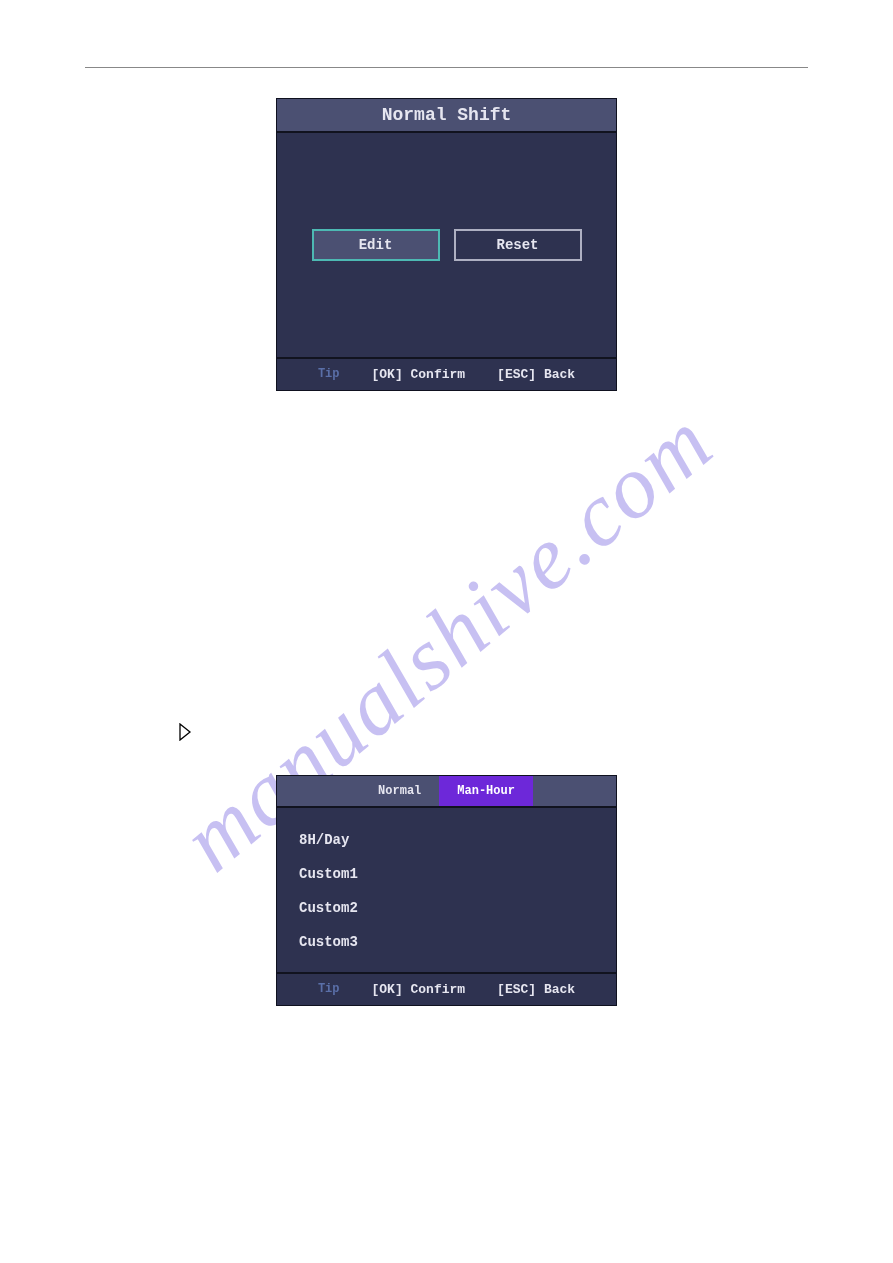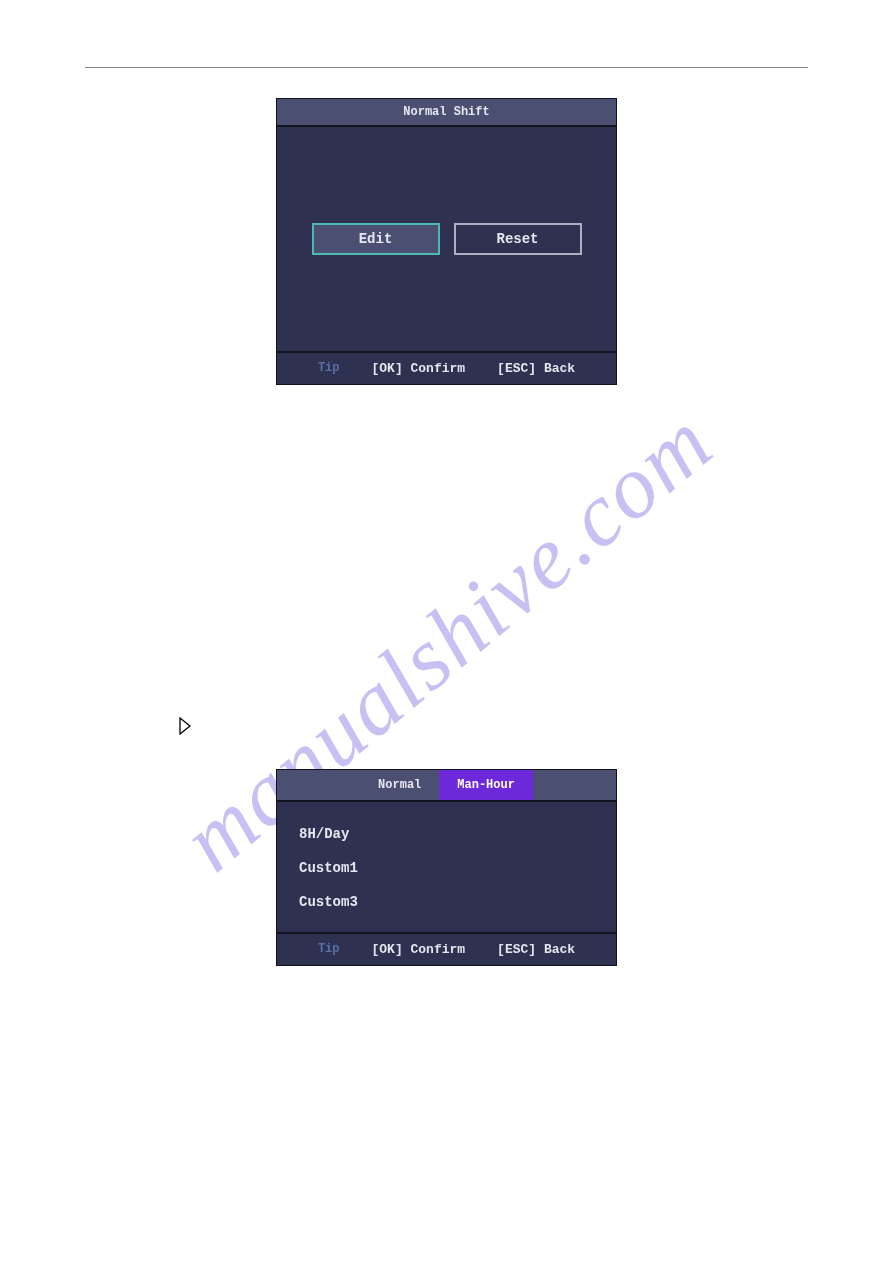--- a/index.html
+++ b/index.html
@@ -33,21 +33,21 @@
     background: #2e3250;
     border: 1px solid #0f111f;
     font-family: "Courier New", monospace;
     color: #e6e6f0;
     font-weight: bold;
   }
   .ss-title {
     background: #4b5072;
     text-align: center;
     padding: 6px 0;
-    font-size: 12px;
+    font-size: 18px;
     border-bottom: 2px solid #11131f;
   }
   .ss-body {
     height: 224px;
     display: flex;
     flex-direction: row;
     align-items: center;
     justify-content: center;
     gap: 14px;
   }
@@ -216,20 +216,21 @@
   <div class="screenshot" style="margin-top:14px;">
     <div class="ss2-tabs">
       <div class="ss2-tab blank"></div>
       <div class="ss2-tab normal">Normal</div>
       <div class="ss2-tab active">Man-Hour</div>
       <div class="ss2-tab right"></div>
     </div>
     <div class="ss2-list">
       <div class="ss2-item">8H/Day</div>
       <div class="ss2-item">Custom1</div>
+      <div class="ss2-item">Custom2</div>
       <div class="ss2-item">Custom3</div>
     </div>
     <div class="ss-footer">
       <span class="tip">Tip</span>
       <span>[OK] Confirm</span>
       <span>[ESC] Back</span>
     </div>
   </div>
 
   <div class="caption" style="color:rgba(0,0,0,0);">Figure 9-5 Man-Hour Shift Interface</div>

